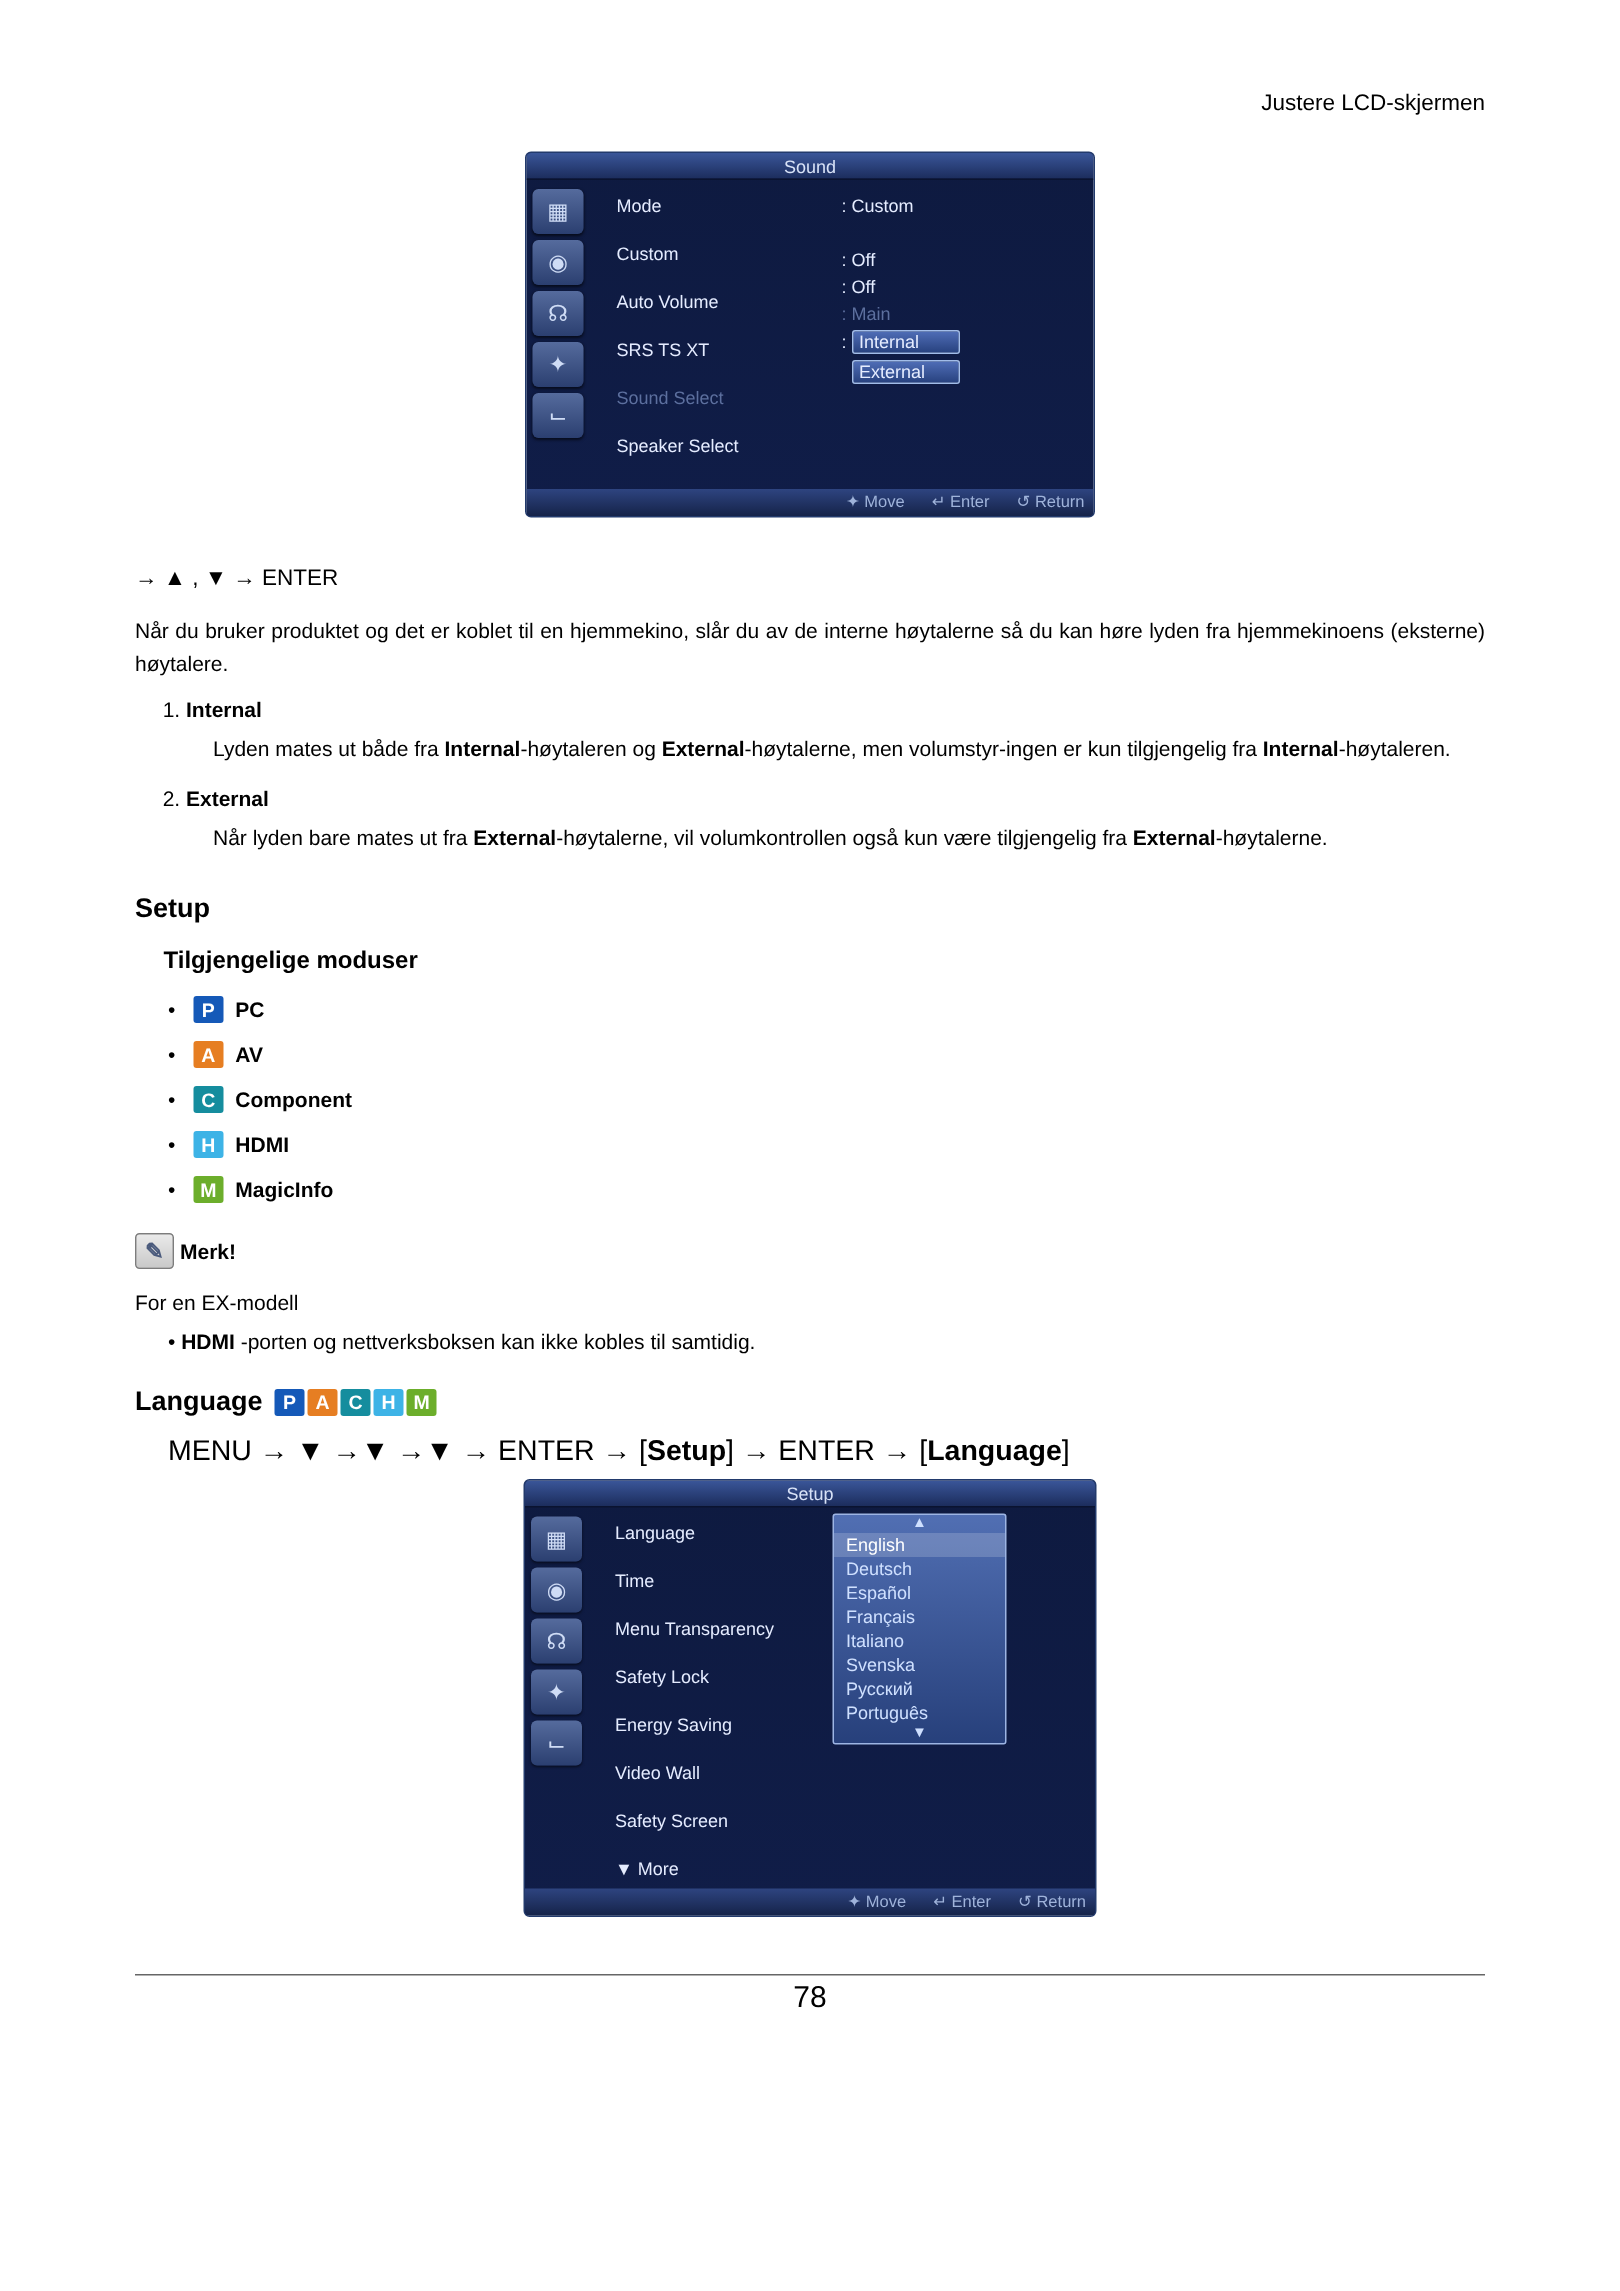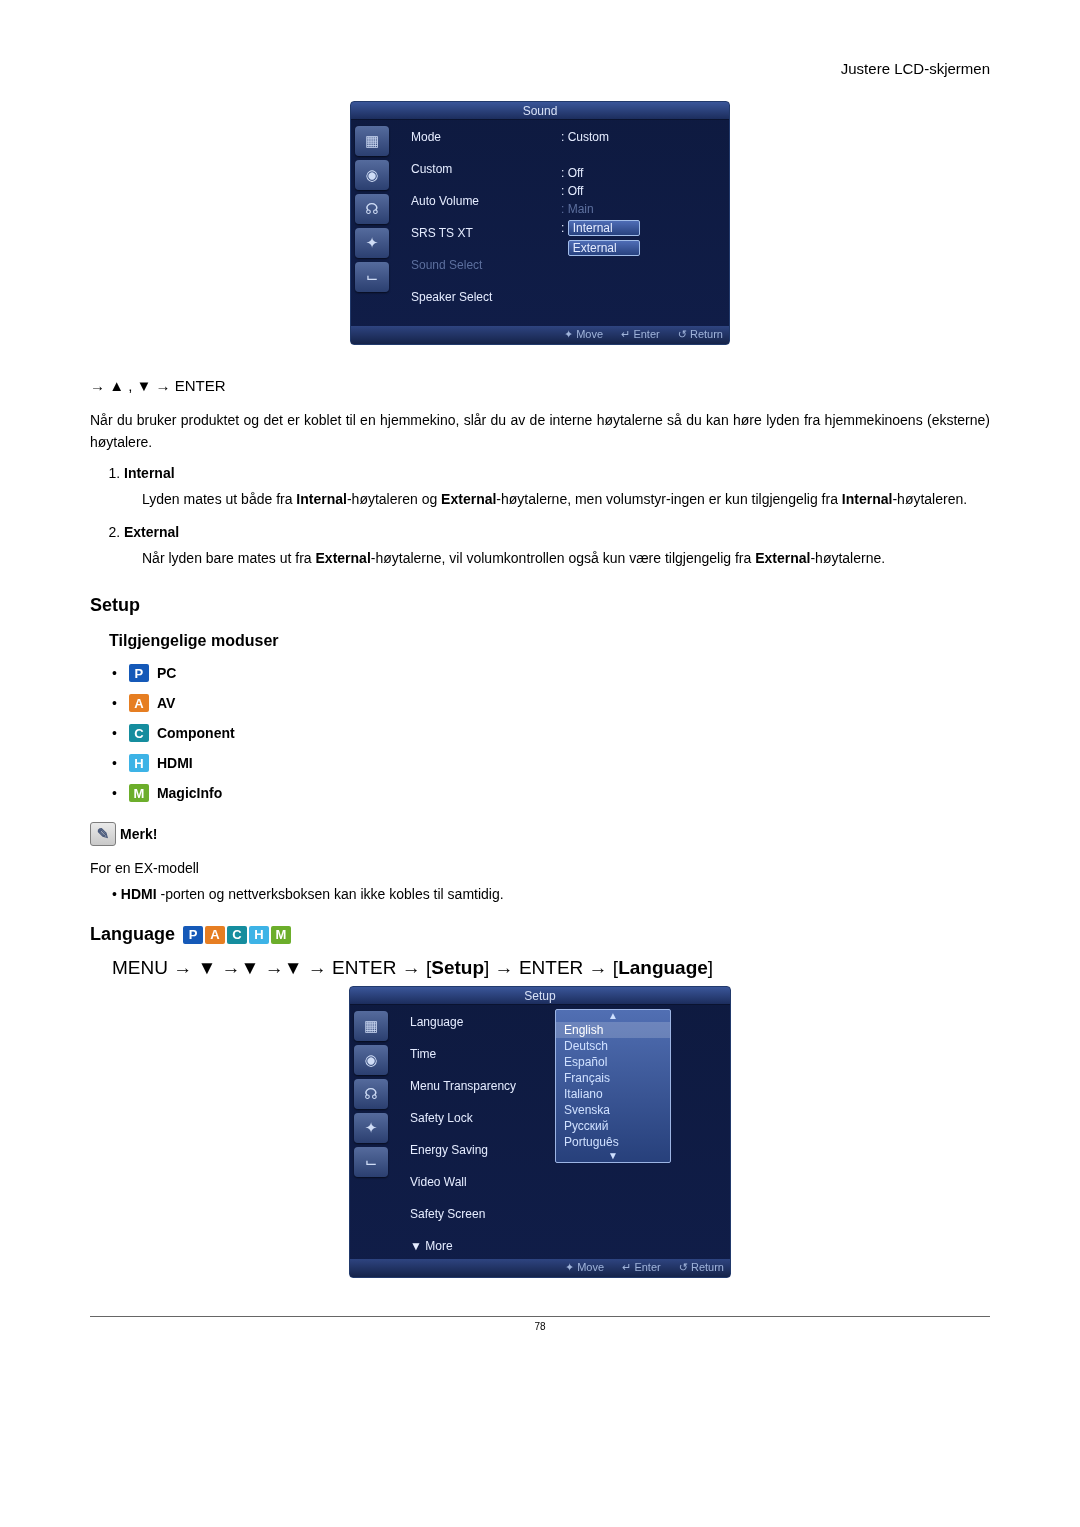--- a/index.html
+++ b/index.html
@@ -178,21 +178,21 @@
   }
   .lang-val-list div{
     padding:1px 8px;
     color:#cfe0ff;
   }
   .lang-val-list .sel{
     background: rgba(255,255,255,0.18);
     color:#fff;
   }
   hr { border:none; border-top:1px solid #666; margin-top:38px; }
-  .page-num{ text-align:center; margin-top:4px; font-size:10px;}
+  .page-num{ text-align:center; margin-top:4px; font-size:20px;}
 </style>
 </head>
 <body>
 
 
 
 <div class="page-title">Justere LCD-skjermen</div>
 
 
 <div class="osd">

